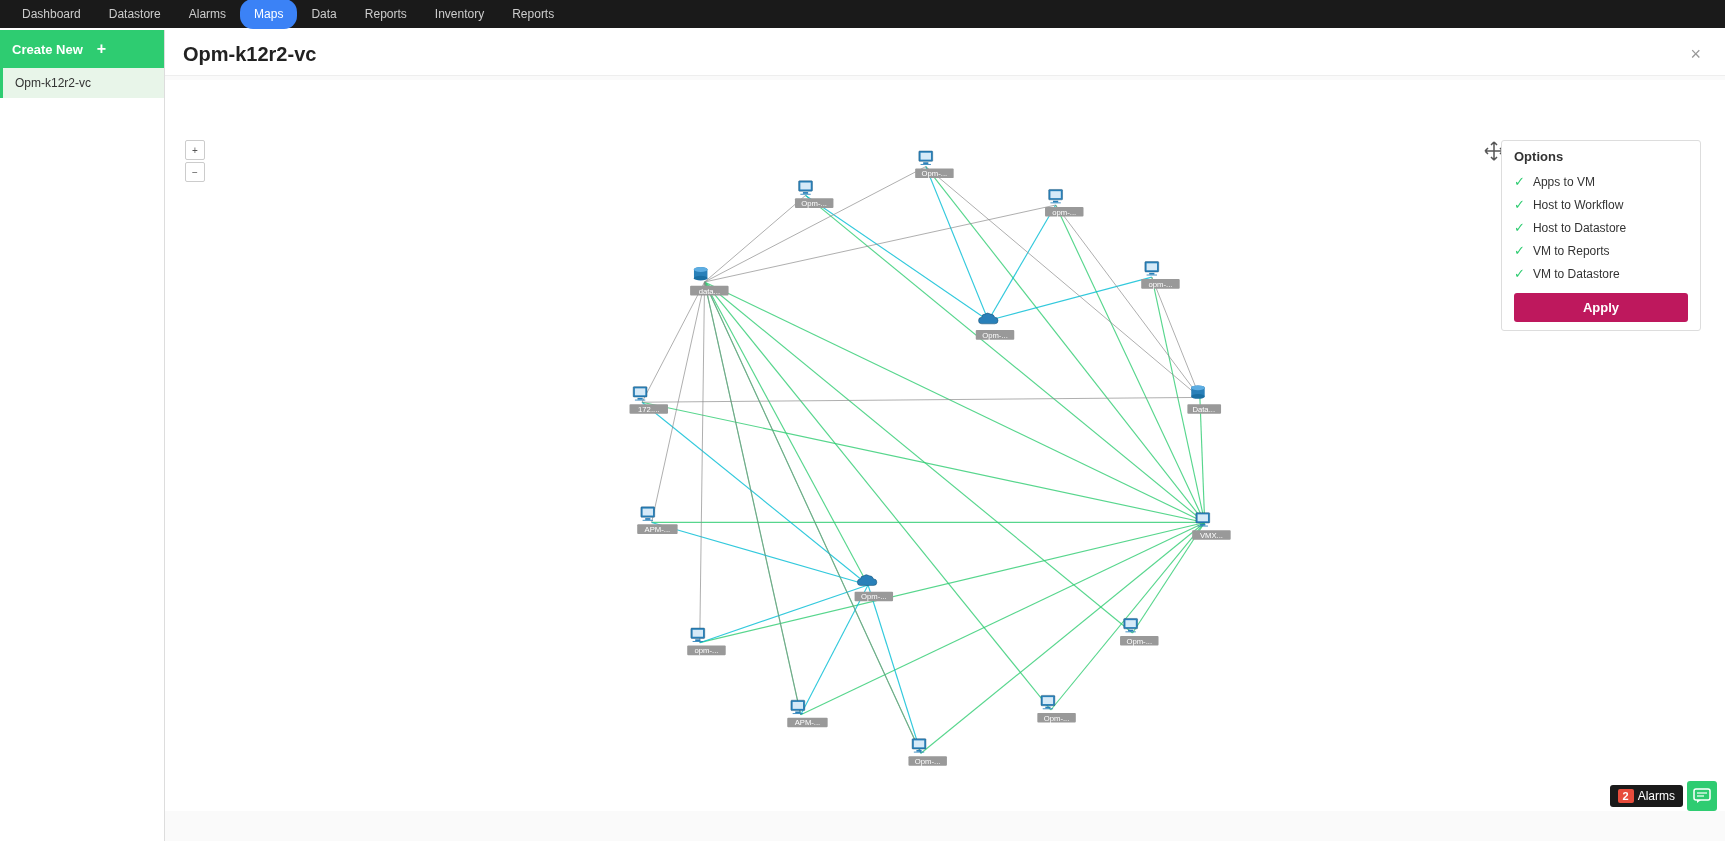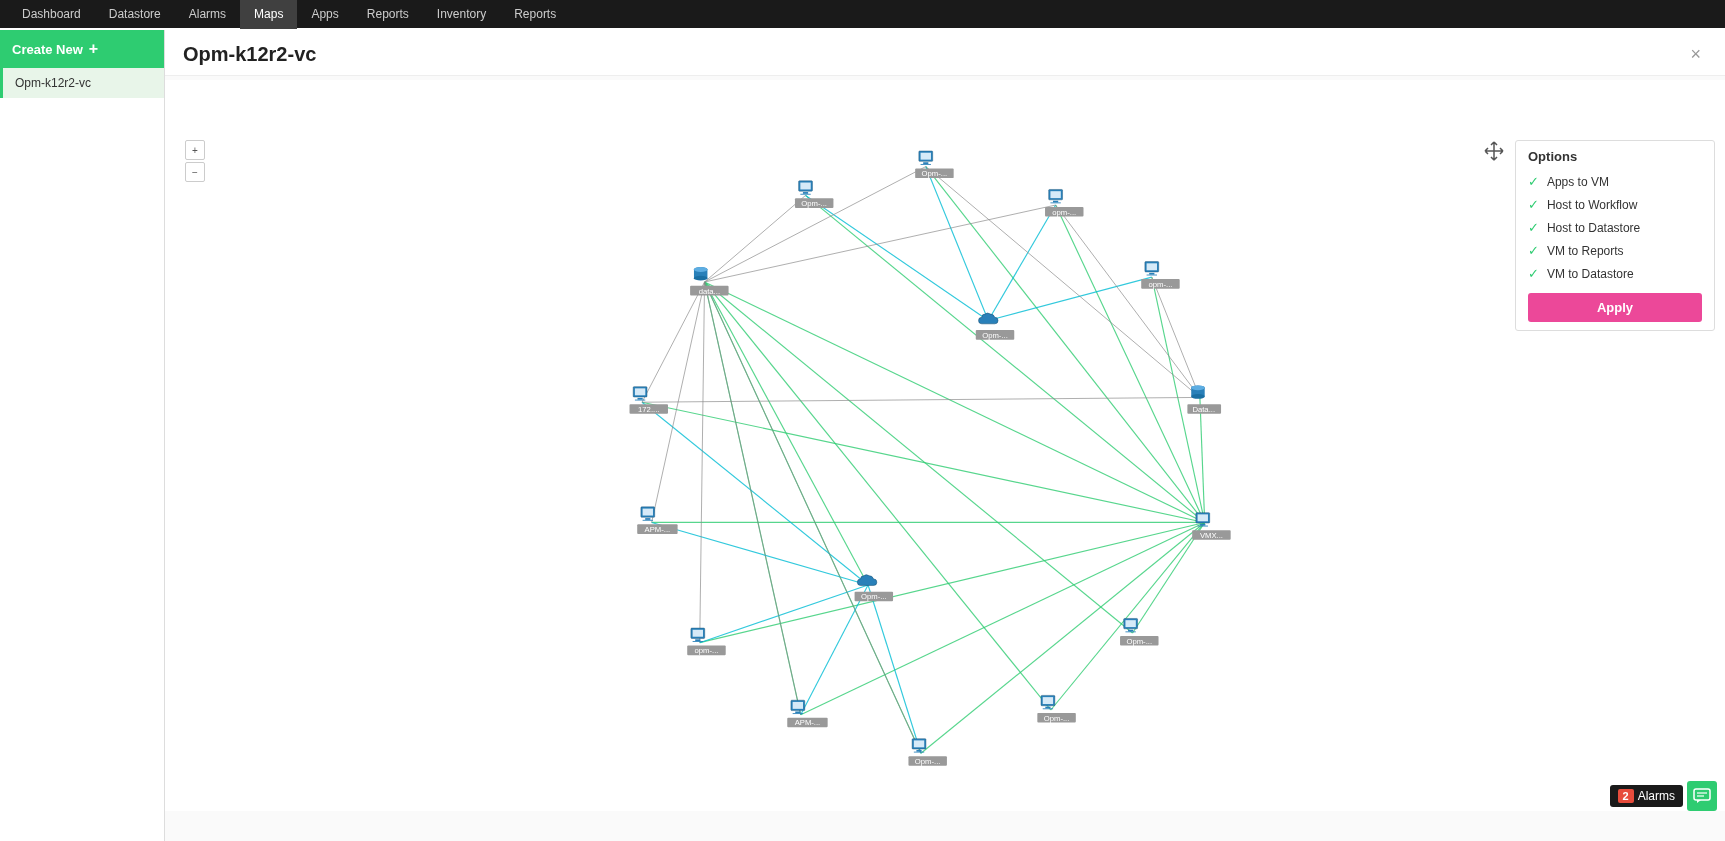--- a/index.html
+++ b/index.html
@@ -16,22 +16,23 @@
     .nav-item {
       color: #ccc;
       font-size: 12px;
       padding: 0 14px;
       height: 30px;
       display: flex;
       align-items: center;
       cursor: pointer;
     }
     .nav-item.active {
-      background: #404040;
-      color: #fff;
+      background: #3b82f6;
+      color: #fff;
+      border-radius: 13px;
     }
 
     
     #sidebar {
       position: absolute;
       top: 30px;
       left: 0;
       width: 165px;
       height: calc(841px - 30px);
       background: #fff;
@@ -39,21 +40,21 @@
     }
     #create-new-btn {
       display: flex;
       align-items: center;
       background: #2ecc71;
       color: #fff;
       font-size: 13px;
       font-weight: bold;
       padding: 10px 12px;
       cursor: pointer;
-      gap: 6px;
+      gap: 14px;
     }
     #create-new-btn .plus-icon {
       font-size: 16px;
       font-weight: bold;
     }
     .sidebar-item {
       padding: 8px 12px;
       font-size: 12px;
       color: #333;
       cursor: pointer;
@@ -124,21 +125,21 @@
       justify-content: center;
       cursor: pointer;
       font-size: 10px;
       color: #555;
     }
 
     
     #options-panel {
       position: absolute;
       top: 60px;
-      right: 10px;
+      right: 24px;
       width: 200px;
       background: #fff;
       border: 1px solid #ddd;
       border-radius: 3px;
       padding: 8px 12px;
       z-index: 20;
     }
     #options-title {
       font-size: 13px;
       font-weight: bold;
@@ -155,21 +156,21 @@
     }
     .option-check {
       color: #2ecc71;
       font-size: 13px;
     }
     #apply-btn {
       display: block;
       width: 100%;
       margin-top: 12px;
       padding: 7px 0;
-      background: #ec4899;
+      background: #be185d;
       color: #fff;
       border: none;
       border-radius: 3px;
       font-size: 13px;
       font-weight: bold;
       cursor: pointer;
       text-align: center;
     }
 
     
@@ -232,21 +233,21 @@
     }
   </style>
 </head>
 <body>
 
 <div id="top-nav">
   <div class="nav-item">Dashboard</div>
   <div class="nav-item">Datastore</div>
   <div class="nav-item">Alarms</div>
   <div class="nav-item active">Maps</div>
-  <div class="nav-item">Apps</div>
+  <div class="nav-item">Data</div>
   <div class="nav-item">Reports</div>
   <div class="nav-item">Inventory</div>
   <div class="nav-item">Reports</div>
 </div>
 
 <div id="sidebar">
   <div id="create-new-btn">
     <span>Create New</span>
     <span class="plus-icon">+</span>
   </div>

